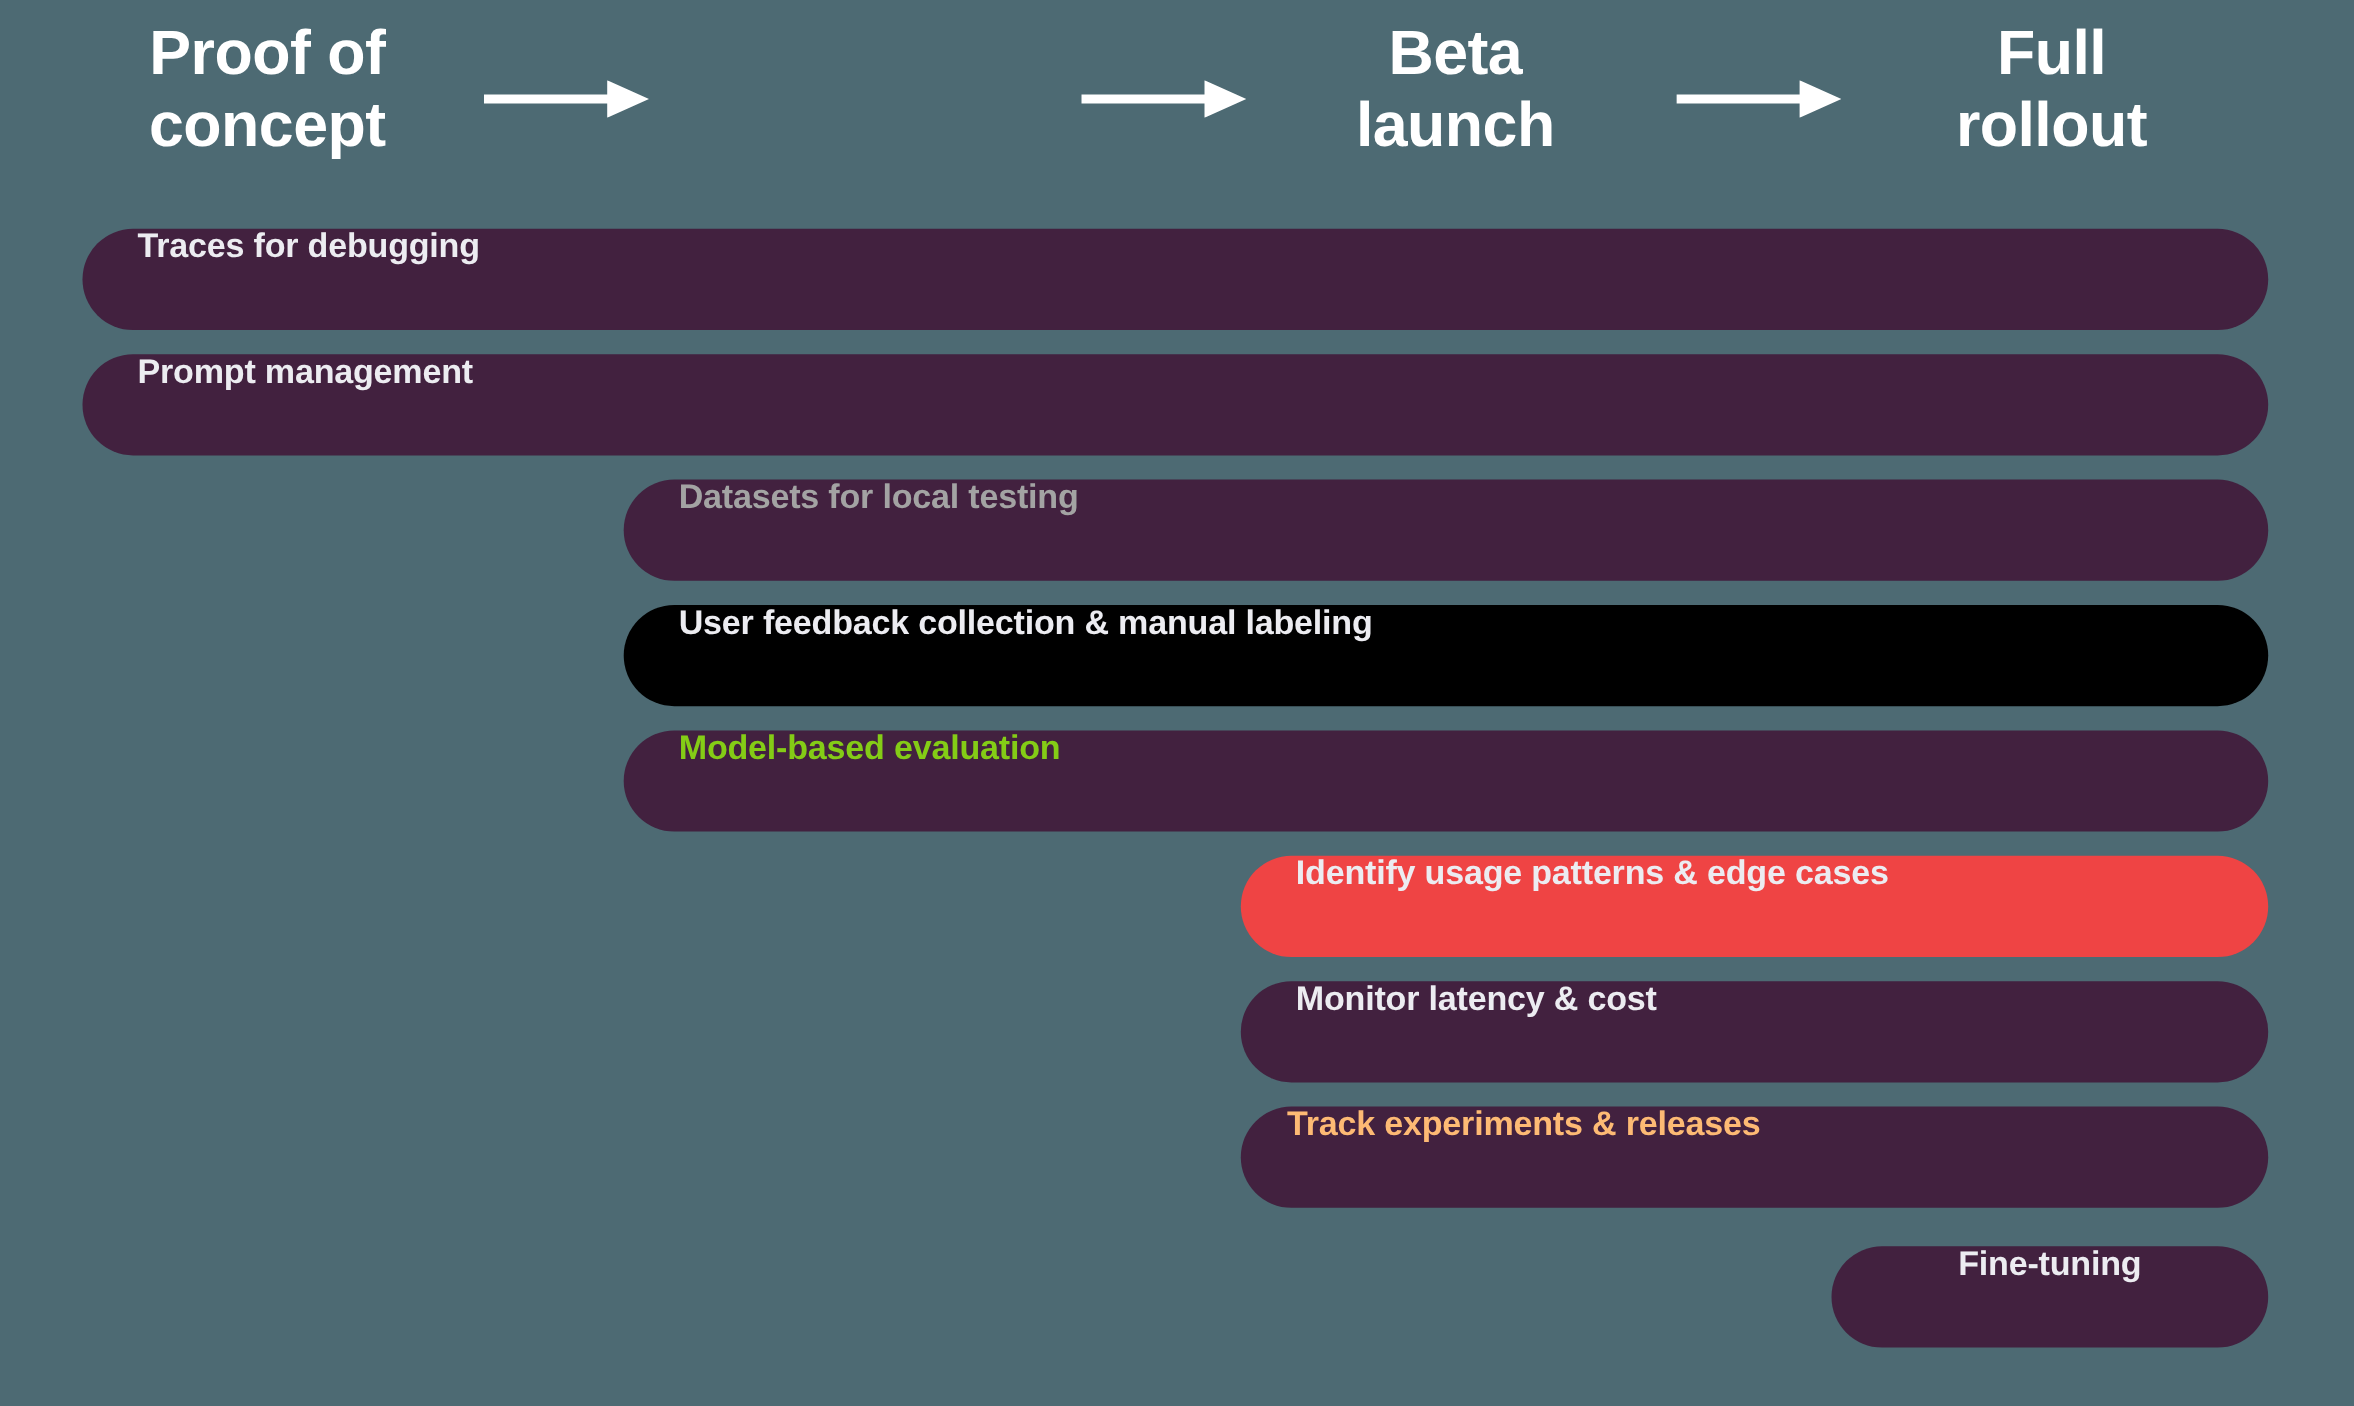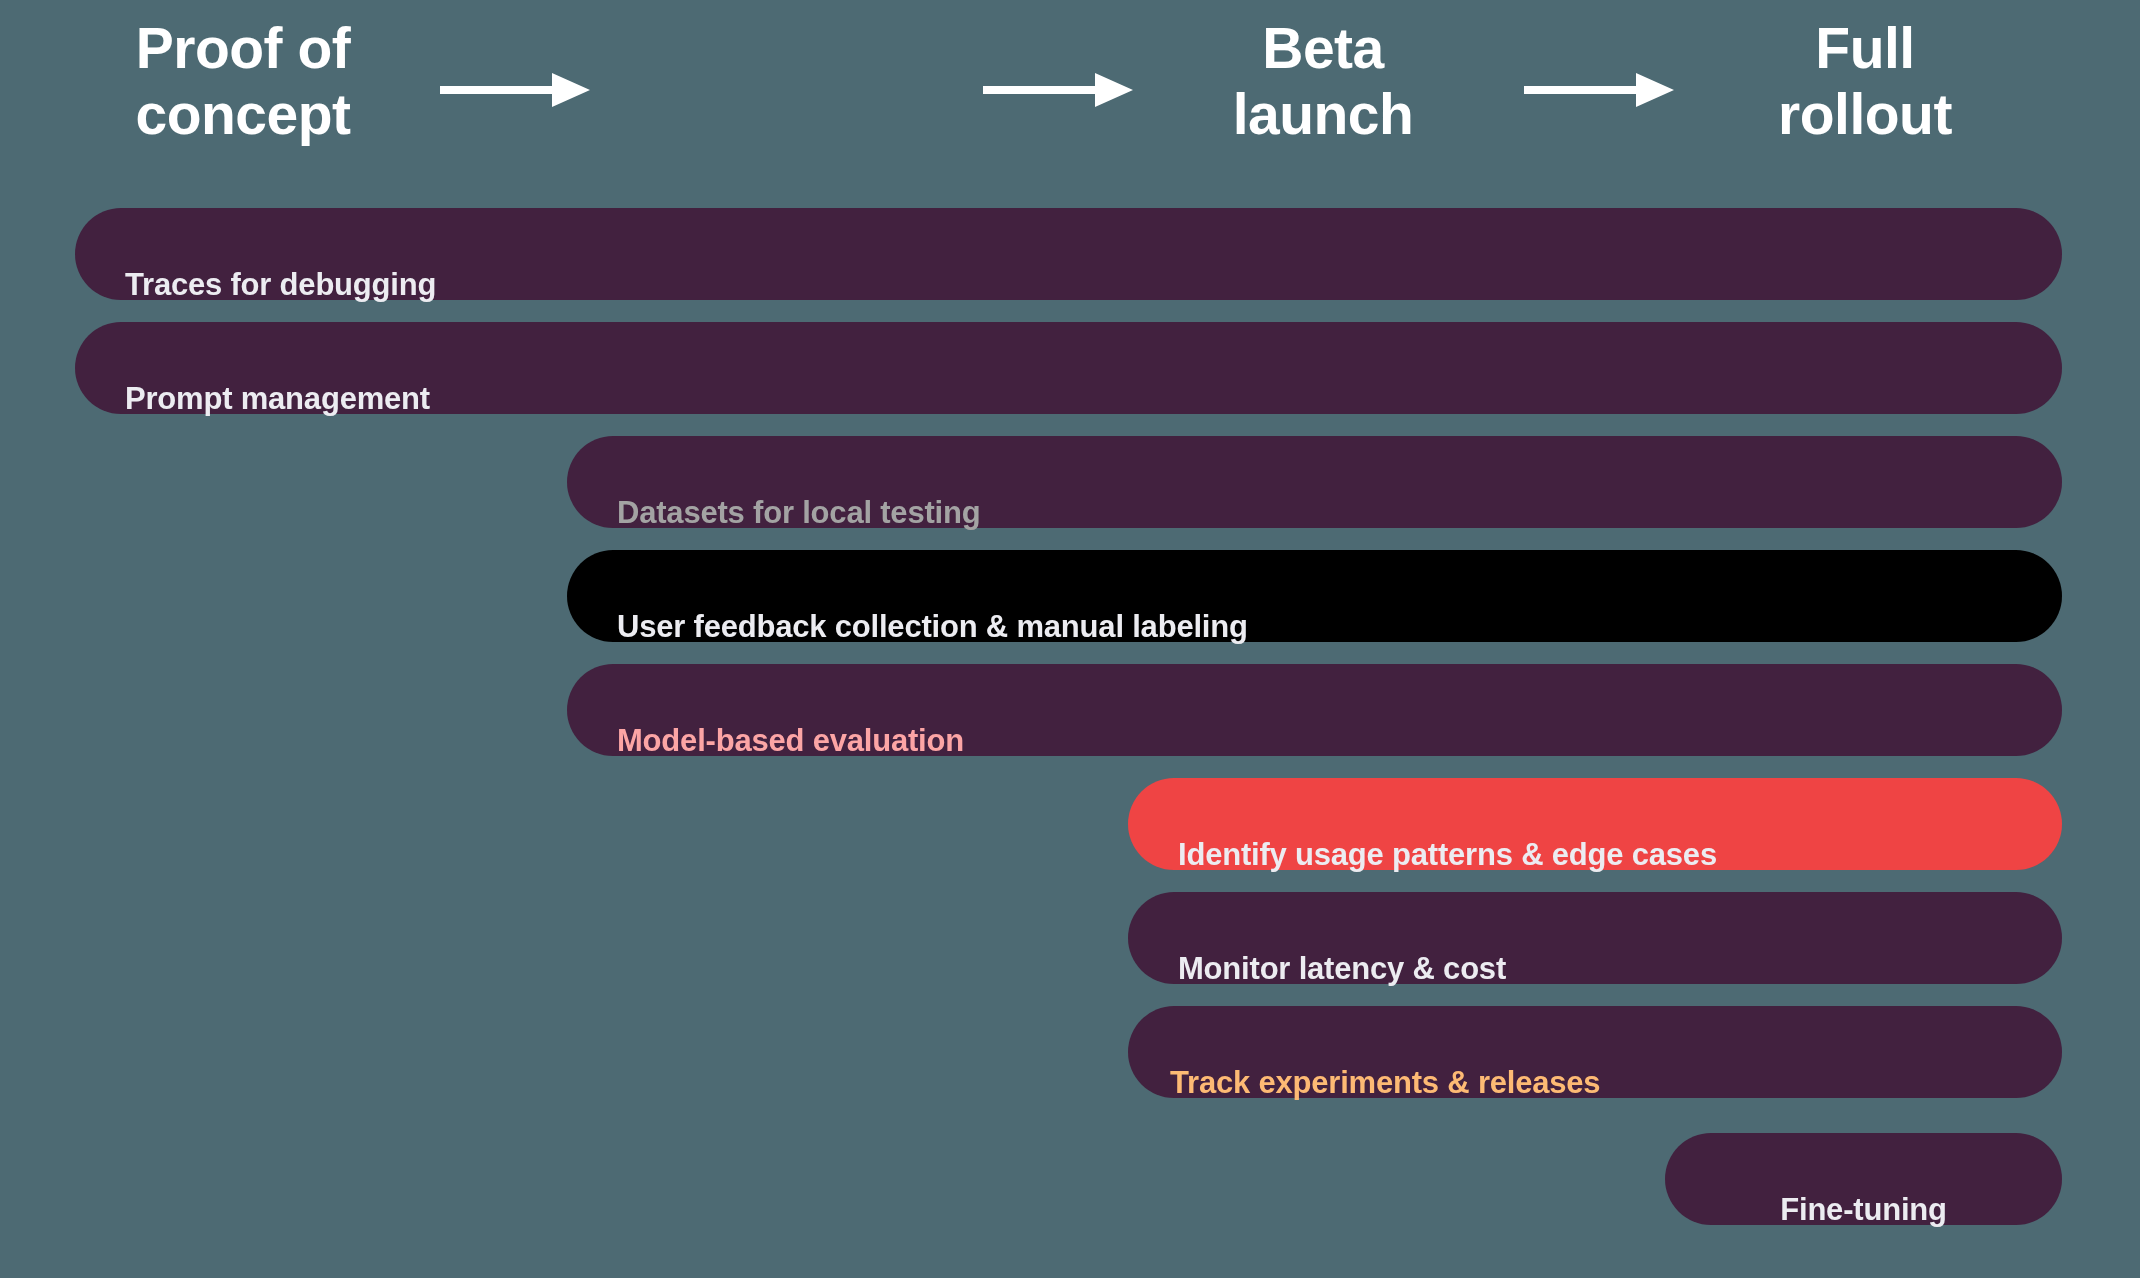--- a/index.html
+++ b/index.html
@@ -68,21 +68,21 @@
     width: 2140px;
     height: 1278px;
   }
 
   .bar {
     position: absolute;
     height: 92px;
     background: #42213f;
     border-radius: 46px;
     display: flex;
-    align-items: flex-end;
+    align-items: flex-start;
     box-sizing: border-box;
   }
 
   .bar-label {
     color: #ececf1;
     font-size: 31px;
     font-weight: bold;
     letter-spacing: -0.2px;
     white-space: nowrap;
     line-height: 1;
@@ -136,21 +136,21 @@
       <div class="bar pad-left" style="left: 75px; width: 1987px; top: 322px; background: rgb(66, 33, 63);">
         <span class="bar-label" style="color: rgb(236, 236, 241);">Prompt management</span>
       </div>
       <div class="bar pad-left" style="left: 567px; width: 1495px; top: 436px; background: rgb(66, 33, 63);">
         <span class="bar-label" style="color: #a3a3a3;">Datasets for local testing</span>
       </div>
       <div class="bar pad-left" style="left: 567px; width: 1495px; top: 550px; background: #000000;">
         <span class="bar-label" style="color: rgb(236, 236, 241);">User feedback collection &amp; manual labeling</span>
       </div>
       <div class="bar pad-left" style="left: 567px; width: 1495px; top: 664px; background: rgb(66, 33, 63);">
-        <span class="bar-label" style="color: #fca5a5;">Model-based evaluation</span>
+        <span class="bar-label" style="color: #84cc16;">Model-based evaluation</span>
       </div>
       <div class="bar pad-left" style="left: 1128px; width: 934px; top: 778px; background: #ef4444;">
         <span class="bar-label" style="color: rgb(236, 236, 241);">Identify usage patterns &amp; edge cases</span>
       </div>
       <div class="bar pad-left" style="left: 1128px; width: 934px; top: 892px; background: rgb(66, 33, 63);">
         <span class="bar-label" style="color: rgb(236, 236, 241);">Monitor latency &amp; cost</span>
       </div>
       <div class="bar pad-left" style="left: 1128px; width: 934px; top: 1006px; background: rgb(66, 33, 63);">
         <span class="bar-label" style="color: #fdba74; padding-left: 42px;">Track experiments &amp; releases</span>
       </div>

